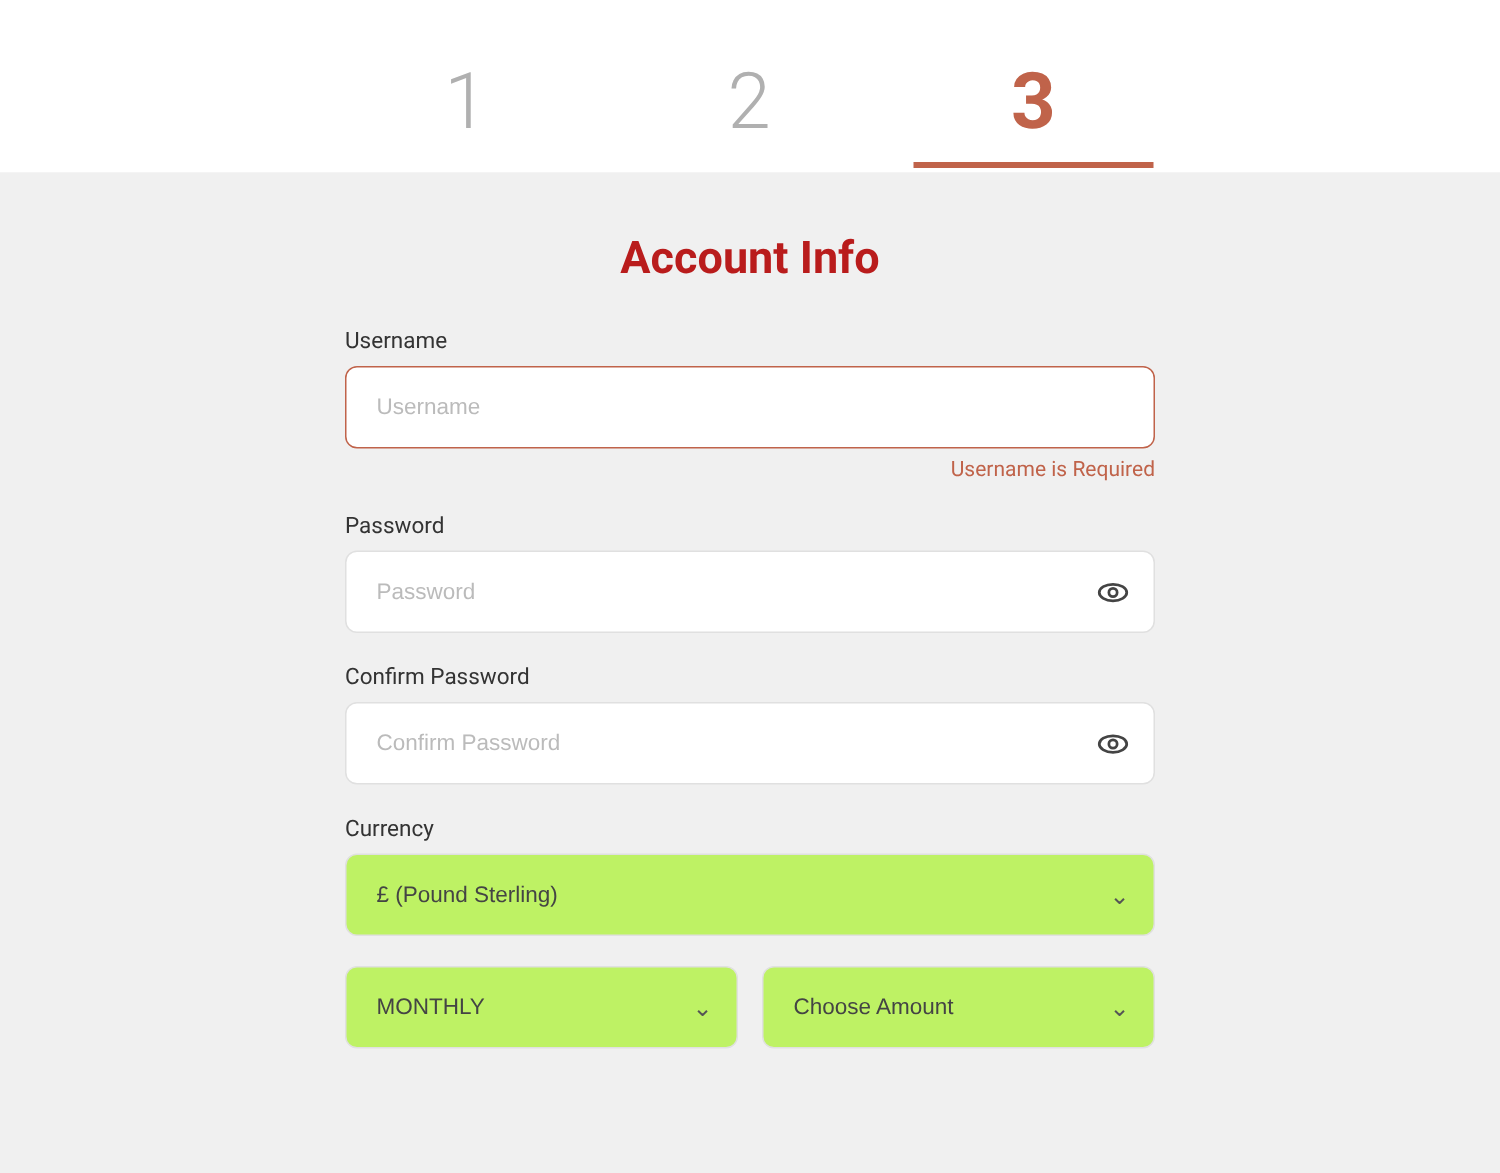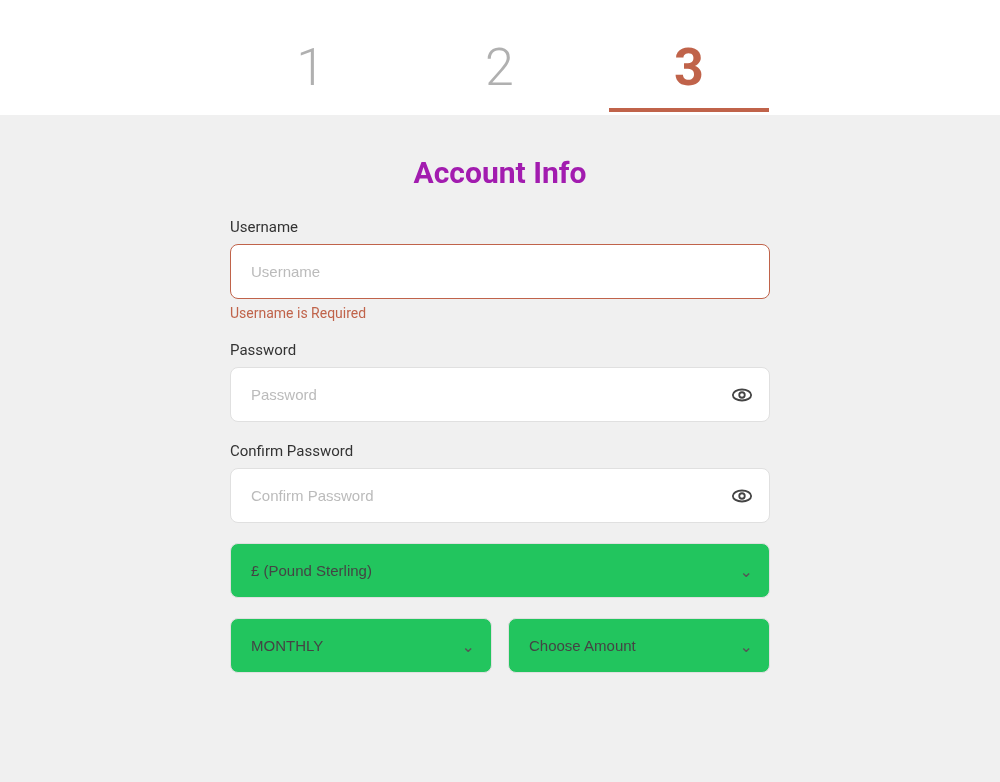--- a/index.html
+++ b/index.html
@@ -57,21 +57,21 @@
       background: #f0f0f0;
       padding: 40px 0;
       display: flex;
       flex-direction: column;
       align-items: center;
     }
 
     .page-title {
       font-size: 30px;
       font-weight: 700;
-      color: #a21caf;
+      color: #b91c1c;
       margin-bottom: 28px;
       text-align: center;
     }
 
     .form-container {
       width: 540px;
       display: flex;
       flex-direction: column;
       gap: 0;
     }
@@ -122,25 +122,26 @@
       color: #555;
       font-size: 20px;
       display: flex;
       align-items: center;
     }
 
     .error-message {
       color: #c0634a;
       font-size: 14px;
       margin-top: 6px;
+      text-align: right;
     }
 
     .select-wrapper {
       position: relative;
-      background: #22c55e;
+      background: #bef264;
       border-radius: 8px;
       border: 1px solid #e0e0e0;
     }
 
     .select-wrapper select {
       width: 100%;
       padding: 18px 44px 18px 20px;
       border: none;
       outline: none;
       font-size: 15px;
@@ -225,20 +226,21 @@
         <span class="toggle-icon">
           <svg class="eye-icon" viewBox="0 0 24 24" fill="none" stroke="#444" stroke-width="2" stroke-linecap="round" stroke-linejoin="round">
             <ellipse cx="12" cy="12" rx="10" ry="6"></ellipse>
             <circle cx="12" cy="12" r="3"></circle>
           </svg>
         </span>
       </div>
     </div>
 
     <div class="field-group">
+      <label class="field-label">Currency</label>
       <div class="select-wrapper">
         <select>
           <option>£ (Pound Sterling)</option>
           <option>$ (US Dollar)</option>
           <option>€ (Euro)</option>
         </select>
         <span class="select-arrow">⌄</span>
       </div>
     </div>
 

